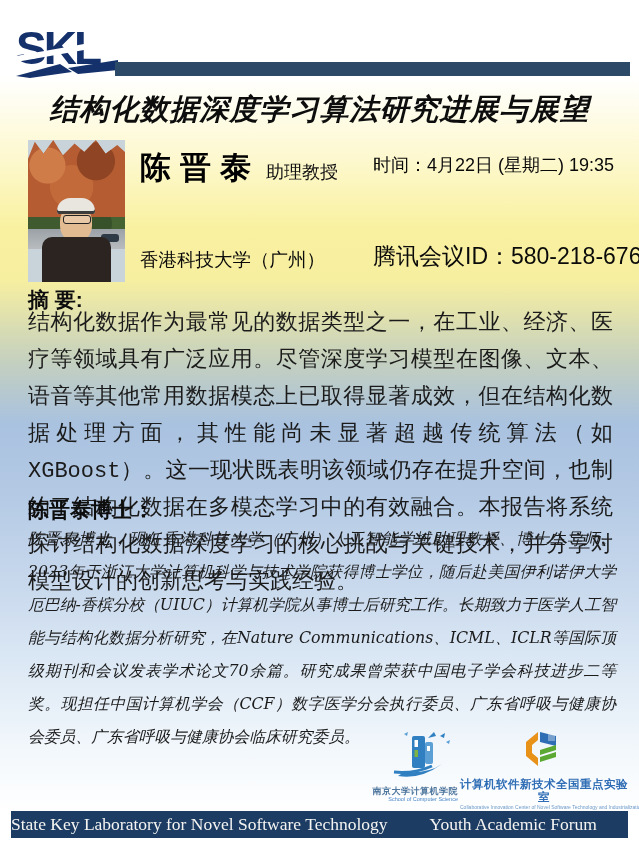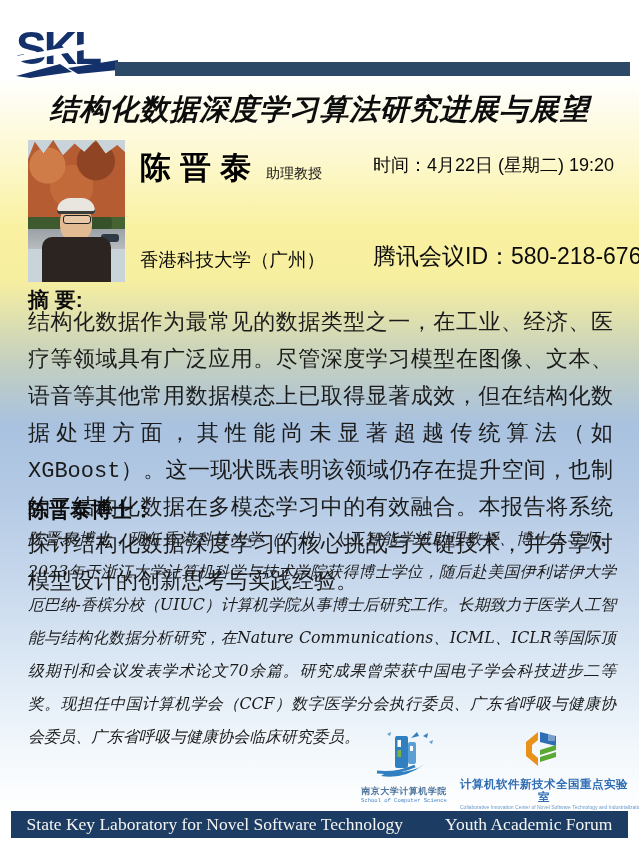--- a/index.html
+++ b/index.html
@@ -53,51 +53,51 @@
                radial-gradient(circle at 90% 55%, #456432 0 30%, transparent 32%),#55714039;}
   .photo .road{position:absolute;left:0;top:63%;width:100%;height:14%;
     background:linear-gradient(180deg,#9aa1a6,#b8bcbf);}
   .photo .car{position:absolute;right:6px;top:66%;width:18px;height:8px;background:#2e3a46;border-radius:3px;}
   .photo .torso{position:absolute;left:14%;bottom:0;width:72%;height:32%;background:#2b2420;border-radius:10px 10px 0 0;}
   .photo .head{position:absolute;left:33%;bottom:28%;width:32px;height:36px;background:#e3bb92;border-radius:42% 42% 46% 46%;}
   .photo .cap{position:absolute;left:30%;bottom:48%;width:38px;height:16px;background:#e9e6e0;border-radius:14px 14px 3px 3px;box-shadow:inset 0 -3px 0 #3b3b3b;}
   .photo .glasses{position:absolute;left:36%;bottom:41%;width:26px;height:7px;border:1.5px solid #222;border-radius:3px;background:rgba(255,255,255,.2);}
   .speaker-name-row{position:absolute;left:140px;top:147px;display:flex;align-items:baseline;}
   .speaker-name{font-family:Liberation Mono, monospace;font-weight:bold;font-size:31px;color:#000;letter-spacing:9px;}
-  .speaker-title{font-size:14px;color:#111;margin-left:6px;}
+  .speaker-title{font-size:18px;color:#111;margin-left:6px;}
   .time-row{position:absolute;left:373px;top:153px;font-size:18px;color:#0a0a0a;white-space:nowrap;}
   .affiliation{position:absolute;left:140px;top:247px;font-size:18.5px;color:#0a0a0a;}
   .meeting-row{position:absolute;left:373px;top:241px;font-size:23px;color:#0a0a0a;white-space:nowrap;}
   
   .abstract-heading{position:absolute;left:28px;top:286px;font-size:21px;font-weight:bold;color:#0d0d0d;}
   .abstract-body{
     position:absolute;left:28px;top:305px;width:585px;
     font-family:Liberation Mono, monospace;
     font-size:22px;line-height:37px;color:#1b1b1b;text-align:justify;
   }
   .bio-heading{position:absolute;left:28px;top:496px;font-size:21px;font-weight:bold;color:#0d0d0d;}
   .bio-body{
     position:absolute;left:28px;top:522px;width:588px;
     font-family:"DejaVu Serif","Liberation Serif",serif;
     font-size:15.8px;line-height:33px;color:#1b1b1b;text-align:justify;font-style:italic;
   }
   
   .logos-row{position:absolute;left:350px;top:730px;width:280px;display:flex;align-items:flex-start;}
-  .nju-logo{width:108px;text-align:center;font-family:Liberation Mono, monospace;}
+  .nju-logo{width:108px;text-align:right;}
   .nju-cn{font-size:9px;font-weight:bold;color:#50779e;letter-spacing:.5px;line-height:10px;}
   .nju-en{font-size:5.5px;color:#4a86c8;line-height:7px;}
   .cic-logo{width:168px;text-align:center;margin-left:2px;}
   .cic-cn{font-size:11.5px;font-weight:bold;color:#2f6db5;letter-spacing:.5px;line-height:13px;}
   .cic-en{font-size:5px;color:#6b9ac9;line-height:7px;white-space:nowrap;}
   
   .footer-bar{
     position:absolute;left:11px;top:811px;width:617px;height:27px;
     background:#1d3c63;color:#f4f4f2;
     font-family:"Liberation Serif","DejaVu Serif",serif;font-size:17.5px;
-    display:flex;align-items:center;justify-content:center;gap:42px;white-space:nowrap;
+    display:flex;align-items:center;justify-content:flex-start;gap:42px;white-space:nowrap;
   }
 </style>
 </head>
 <body>
 
 <div class="poster">
 
   <div class="skl-logo">
     <svg width="102" height="56" viewBox="0 0 102 56">
       <text x="0" y="42" font-family="Liberation Sans, sans-serif" font-size="46" font-weight="bold" letter-spacing="-3" fill="#14316b">SKL</text>
@@ -118,21 +118,21 @@
     <div class="head"></div>
     <div class="cap"></div>
     <div class="glasses"></div>
     <div class="torso"></div>
   </div>
 
   <div class="speaker-name-row">
     <span class="speaker-name">陈晋泰</span>
     <span class="speaker-title">助理教授</span>
   </div>
-  <div class="time-row">时间：4月22日 (星期二) 19:20</div>
+  <div class="time-row">时间：4月22日 (星期二) 19:35</div>
   <div class="affiliation">香港科技大学（广州）</div>
   <div class="meeting-row">腾讯会议ID：580-218-676</div>
 
   <div class="abstract-heading">摘 要:</div>
   <div class="abstract-body">结构化数据作为最常见的数据类型之一，在工业、经济、医疗等领域具有广泛应用。尽管深度学习模型在图像、文本、语音等其他常用数据模态上已取得显著成效，但在结构化数据处理方面，其性能尚未显著超越传统算法（如XGBoost）。这一现状既表明该领域仍存在提升空间，也制约了结构化数据在多模态学习中的有效融合。本报告将系统探讨结构化数据深度学习的核心挑战与关键技术，并分享对模型设计的创新思考与实践经验。</div>
 
   <div class="bio-heading">陈晋泰博士：</div>
   <div class="bio-body">陈晋泰博士，现任香港科技大学（广州）人工智能学域助理教授、博士生导师。2023年于浙江大学计算机科学与技术学院获得博士学位，随后赴美国伊利诺伊大学厄巴纳-香槟分校（UIUC）计算机学院从事博士后研究工作。长期致力于医学人工智能与结构化数据分析研究，在Nature Communications、ICML、ICLR等国际顶级期刊和会议发表学术论文70余篇。研究成果曾荣获中国电子学会科技进步二等奖。现担任中国计算机学会（CCF）数字医学分会执行委员、广东省呼吸与健康协会委员、广东省呼吸与健康协会临床研究委员。</div>
 
   <div class="logos-row">

